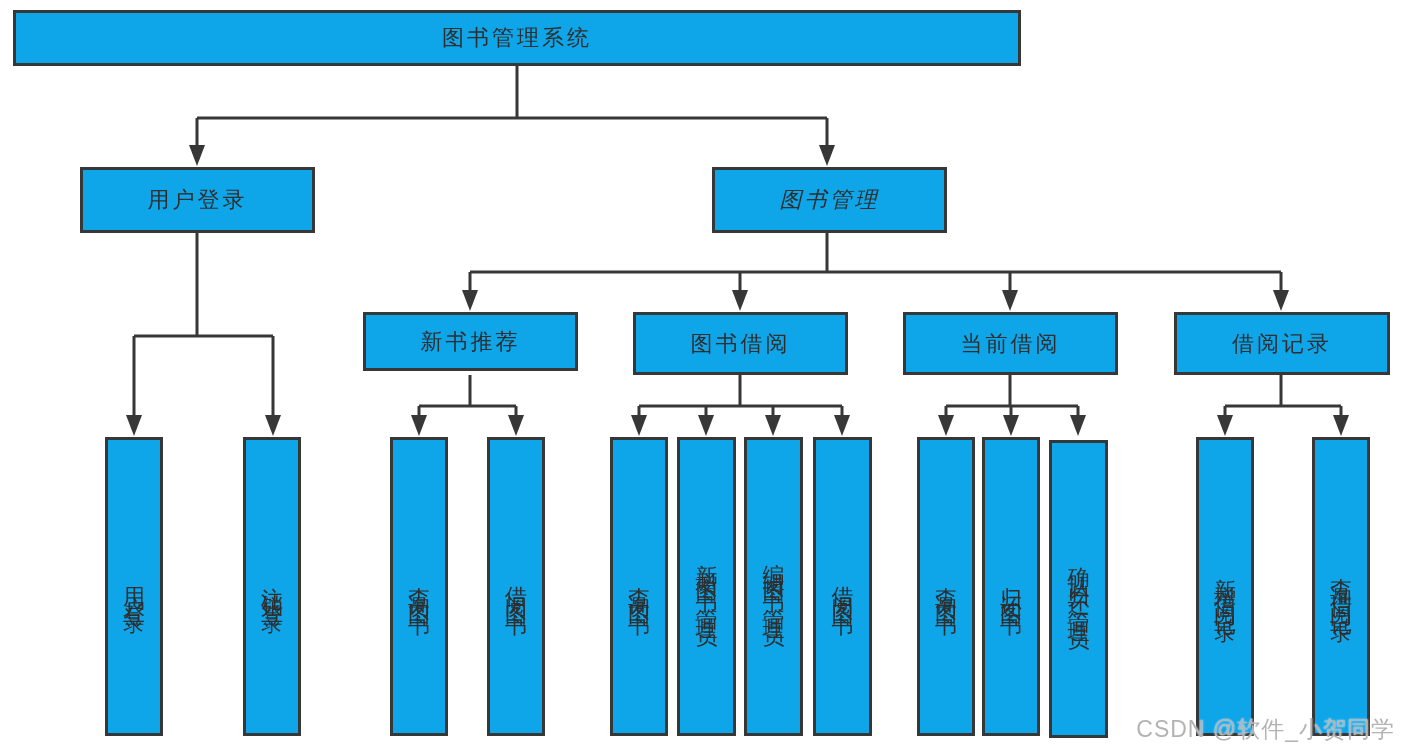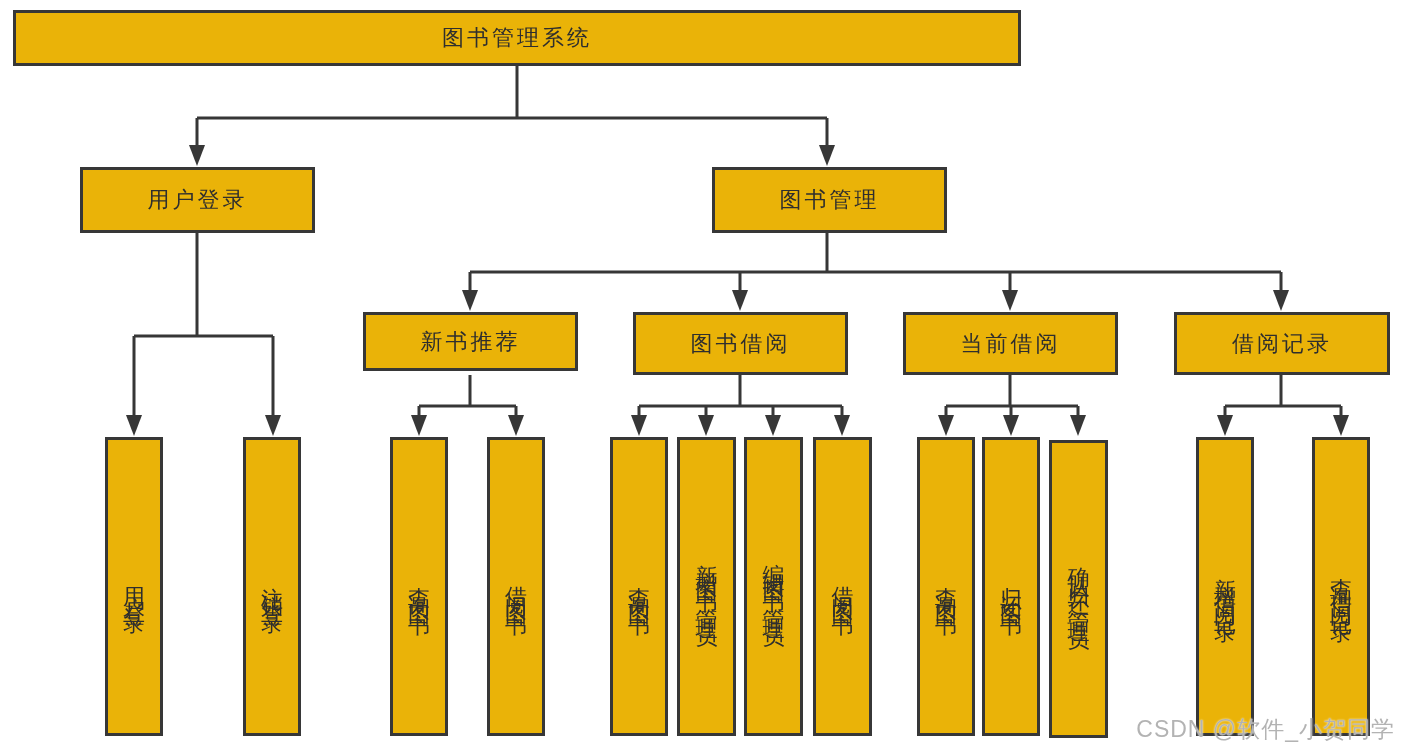--- a/index.html
+++ b/index.html
@@ -27,21 +27,21 @@
     stroke: #373737;
     stroke-width: 3;
   }
   .edges polygon {
     fill: #373737;
     stroke: none;
   }
   .box {
     position: absolute;
     box-sizing: border-box;
-    background: #eab308;
+    background: #0ea5e9;
     border: 3px solid #373737;
     color: #2e2e2e;
     display: flex;
     align-items: center;
     justify-content: center;
     z-index: 2;
   }
   .box.h {
     font-size: 22px;
     letter-spacing: 3px;
@@ -104,21 +104,21 @@
     <polygon points="1070,415 1086,415 1078,436"></polygon>
 
     <path d="M1281 375 V406 M1225 406 H1341 M1225 406 V418 M1341 406 V418"></path>
     <polygon points="1217,415 1233,415 1225,436"></polygon>
     <polygon points="1333,415 1349,415 1341,436"></polygon>
   </svg>
 
   <div class="box h" style="left:13px; top:10px; width:1008px; height:56px;">图书管理系统</div>
 
   <div class="box h" style="left:80px; top:167px; width:235px; height:66px;">用户登录</div>
-  <div class="box h" style="left:712px; top:167px; width:235px; height:66px;">图书管理</div>
+  <div class="box h" style="left:712px; top:167px; width:235px; height:66px;font-style:italic;">图书管理</div>
 
   <div class="box h" style="left:363px; top:312px; width:215px; height:59px;">新书推荐</div>
   <div class="box h" style="left:903px; top:312px; width:215px; height:63px;">当前借阅</div>
   <div class="box h" style="left:633px; top:312px; width:215px; height:63px;">图书借阅</div>
   <div class="box h" style="left:1174px; top:312px; width:216px; height:63px;">借阅记录</div>
 
   <div class="box v" style="left:105px; top:437px; width:58px; height:299px;">用户登录</div>
   <div class="box v" style="left:243px; top:437px; width:58px; height:299px;">注销登录</div>
 
   <div class="box v" style="left:390px; top:437px; width:58px; height:299px;">查询图书</div>

